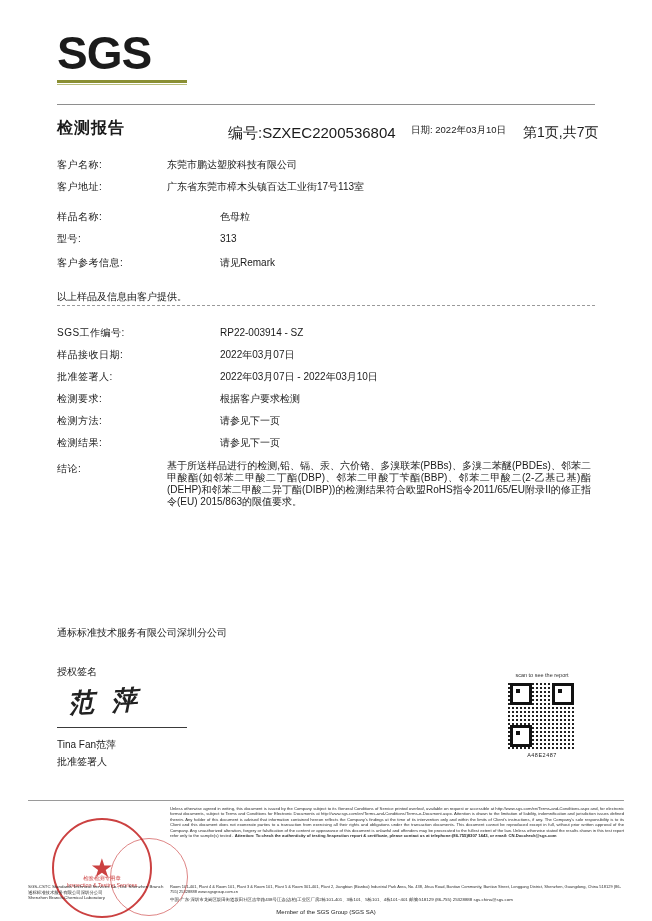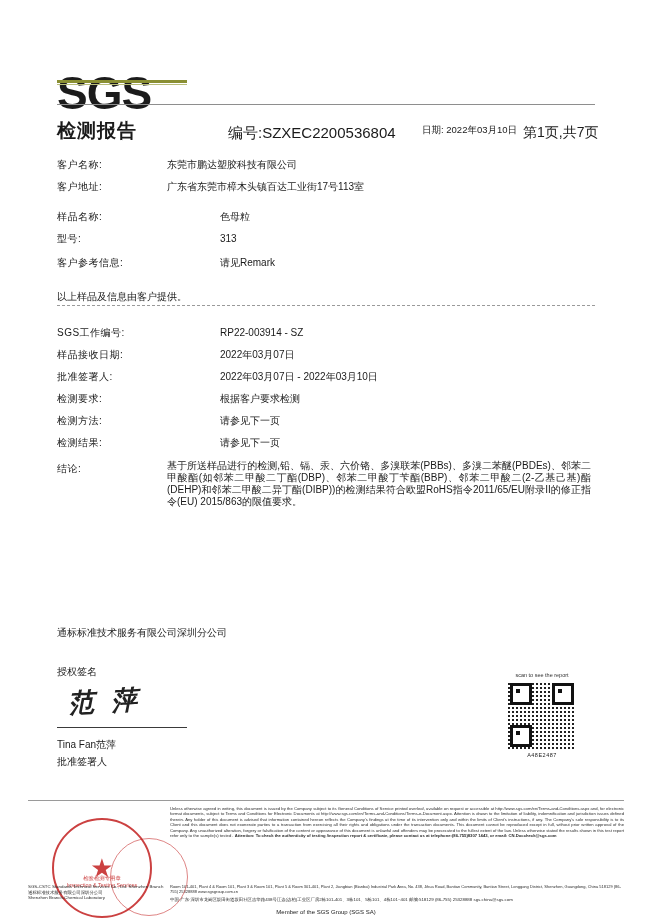--- a/index.html
+++ b/index.html
@@ -29,21 +29,20 @@
     width: 140px;
     height: 56px;
   }
   .logo-text {
     font-family: "Liberation Sans", sans-serif;
     font-weight: bold;
     font-size: 46px;
     letter-spacing: -1px;
     color: #1b1b1b;
     line-height: 50px;
-    margin-top: 40px;
   }
   .logo-rule {
     position: absolute;
     left: 0;
     top: 52px;
     width: 130px;
     height: 3px;
     background: #8a8f33;
   }
   .logo-rule2 {
@@ -61,36 +60,35 @@
     left: 57px;
     top: 104px;
     width: 538px;
     border-top: 1px solid #8e8e8e;
   }
 
   .title {
     position: absolute;
     left: 57px;
     top: 118px;
-    font-size: 19px;
+    font-size: 16px;
     font-weight: bold;
     letter-spacing: 1px;
   }
   .hdr-no {
     position: absolute;
     left: 228px;
     top: 124px;
     font-size: 15px;
   }
   .hdr-date {
     position: absolute;
     left: 411px;
     top: 124px;
     font-size: 9.5px;
-    margin-left: 11px;
   }
   .hdr-page {
     position: absolute;
     left: 523px;
     top: 124px;
     font-size: 14px;
   }
 
   
   .field {

